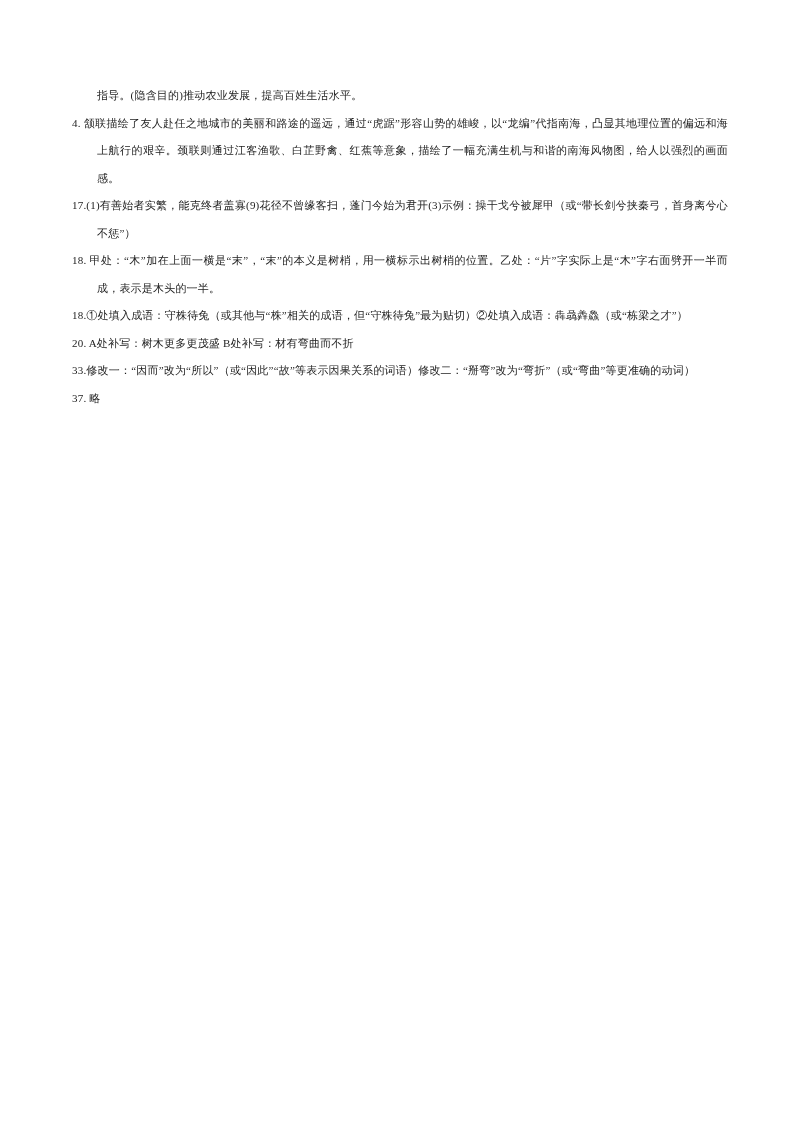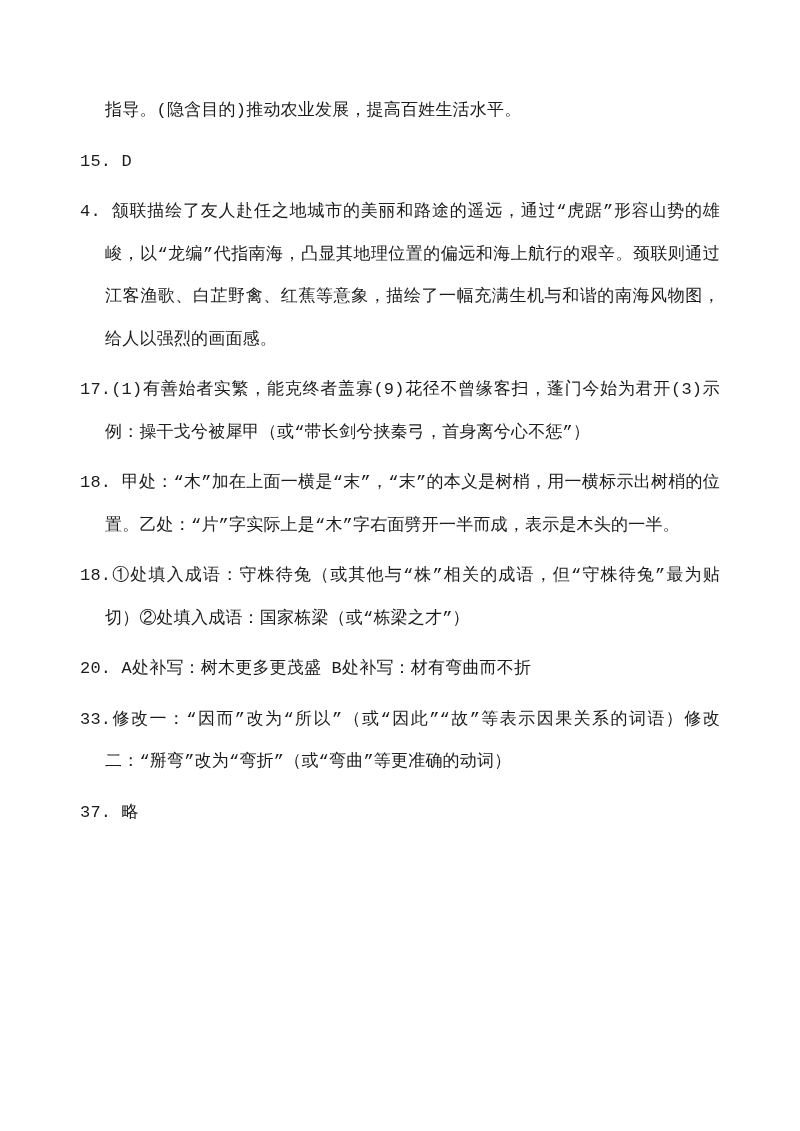--- a/index.html
+++ b/index.html
@@ -15,55 +15,53 @@
     color: #1c1c1c;
   }
   .page {
     box-sizing: border-box;
     width: 800px;
     height: 1131px;
     padding: 82px 72px 40px 72px;
     background: #ffffff;
   }
   .item {
-    margin: 8px;
-    font-size: 17px;
+    margin: 0;
+    font-size: 11px;
     line-height: 2.5;
     text-align: justify;
     text-justify: inter-ideograph;
     padding-left: 25px;
     text-indent: -25px;
     letter-spacing: 0.2px;
     word-break: break-all;
-    font-family: Liberation Mono, monospace;
   }
   .item.continuation {
     
     text-indent: 0;
   }
   .num {
     white-space: pre;
   }
 </style>
 </head>
 <body>
 
 <div class="page">
 
   <p class="item continuation"><span class="num"></span><span>指导。(隐含目的)推动农业发展，提高百姓生活水平。</span></p>
 
-  <p class="item"><span class="num">15. </span><span>D</span></p>
 
   <p class="item"><span class="num">4. </span><span>颔联描绘了友人赴任之地城市的美丽和路途的遥远，通过“虎踞”形容山势的雄峻，以“龙编”代指南海，凸显其地理位置的偏远和海上航行的艰辛。颈联则通过江客渔歌、白芷野禽、红蕉等意象，描绘了一幅充满生机与和谐的南海风物图，给人以强烈的画面感。</span></p>
 
   <p class="item"><span class="num">17.</span><span>(1)有善始者实繁，能克终者盖寡(9)花径不曾缘客扫，蓬门今始为君开(3)示例：操干戈兮被犀甲（或“带长剑兮挟秦弓，首身离兮心不惩”）</span></p>
 
   <p class="item"><span class="num">18. </span><span>甲处：“木”加在上面一横是“末”，“末”的本义是树梢，用一横标示出树梢的位置。乙处：“片”字实际上是“木”字右面劈开一半而成，表示是木头的一半。</span></p>
 
-  <p class="item"><span class="num">18.</span><span>①处填入成语：守株待兔（或其他与“株”相关的成语，但“守株待兔”最为贴切）②处填入成语：国家栋梁（或“栋梁之才”）</span></p>
+  <p class="item"><span class="num">18.</span><span>①处填入成语：守株待兔（或其他与“株”相关的成语，但“守株待兔”最为贴切）②处填入成语：犇骉羴鱻（或“栋梁之才”）</span></p>
 
   <p class="item"><span class="num">20. </span><span>A处补写：树木更多更茂盛 B处补写：材有弯曲而不折</span></p>
 
   <p class="item"><span class="num">33.</span><span>修改一：“因而”改为“所以”（或“因此”“故”等表示因果关系的词语）修改二：“掰弯”改为“弯折”（或“弯曲”等更准确的动词）</span></p>
 
 
   <p class="item"><span class="num">37. </span><span>略</span></p>
 
 </div>
 

